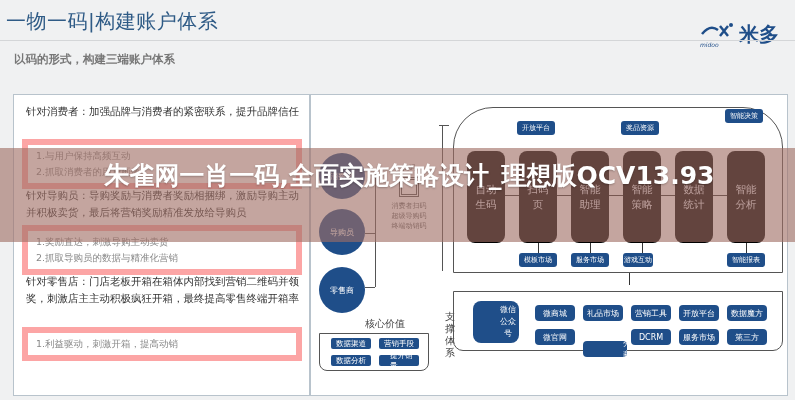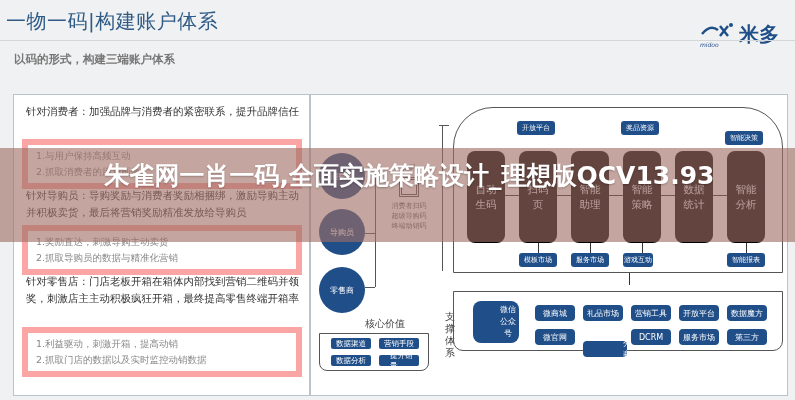--- a/index.html
+++ b/index.html
@@ -120,21 +120,20 @@
 
   <div class="section-head" style="top:92px;">针对导购员：导购奖励与消费者奖励相捆绑，激励导购主动并积极卖货，最后将营销奖励精准发放给导购员</div>
   <div class="note-box" style="top:130px;">
     <div>1.奖励直达，刺激导购主动卖货</div>
     <div>2.抓取导购员的数据与精准化营销</div>
   </div>
 
   <div class="section-head" style="top:178px;">针对零售店：门店老板开箱在箱体内部找到营销二维码并领奖，刺激店主主动积极疯狂开箱，最终提高零售终端开箱率</div>
   <div class="note-box" style="top:232px;">
     <div>1.利益驱动，刺激开箱，提高动销</div>
-    <div>2.抓取门店的数据以及实时监控动销数据</div>
   </div>
 </div>
 
 <div class="panel-right">
 
   <div class="circle" style="left:8px; top:58px; width:46px; height:46px;">消费者</div>
   <div class="circle" style="left:8px; top:114px; width:46px; height:46px;">导购员</div>
   <div class="circle" style="left:8px; top:172px; width:46px; height:46px;">零售商</div>
 
   <div class="vline" style="left:64px; top:76px; height:116px;"></div>
@@ -148,21 +147,21 @@
     <div>超级导购码</div>
     <div>终端动销码</div>
   </div>
   <div class="hline" style="left:128px; top:30px; width:10px;"></div>
   <div class="vline" style="left:131px; top:30px; height:146px;"></div>
 
   <div class="big-frame" style="left:142px; top:12px; width:330px; height:166px;"></div>
 
   <div class="pill" style="left:206px; top:26px; width:38px; height:14px;">开放平台</div>
   <div class="pill" style="left:310px; top:26px; width:38px; height:14px;">奖品资源</div>
-  <div class="pill" style="left:414px; top:36px; width:38px; height:14px;">智能决策</div>
+  <div class="pill" style="left:414px; top:14px; width:38px; height:14px;">智能决策</div>
 
   <div class="column" style="left:156px; top:56px; width:38px; height:92px;">自动
 生码</div>
   <div class="column" style="left:208px; top:56px; width:38px; height:92px;">扫码
 页</div>
   <div class="column" style="left:260px; top:56px; width:38px; height:92px;">智能
 助理</div>
   <div class="column" style="left:312px; top:56px; width:38px; height:92px;">智能
 策略</div>
   <div class="column" style="left:364px; top:56px; width:38px; height:92px;">数据

